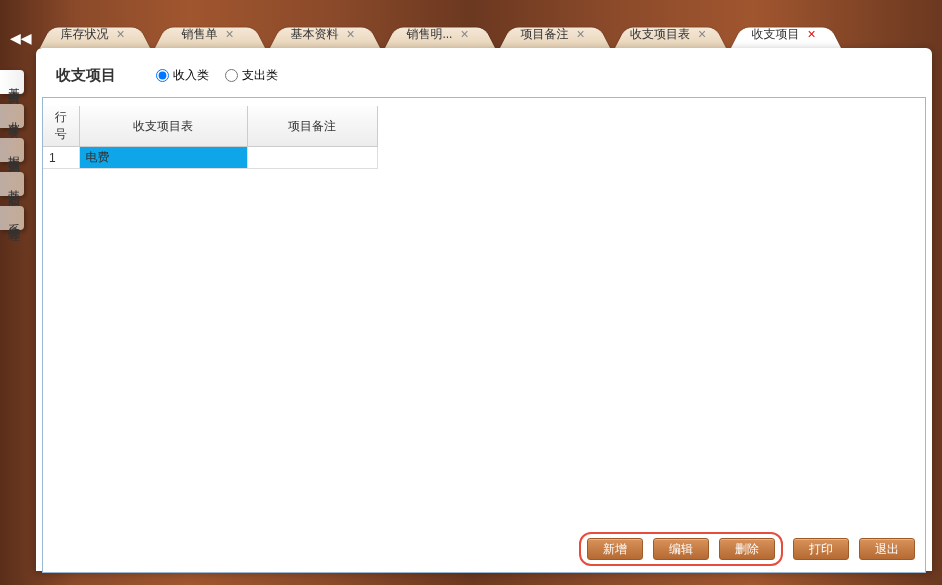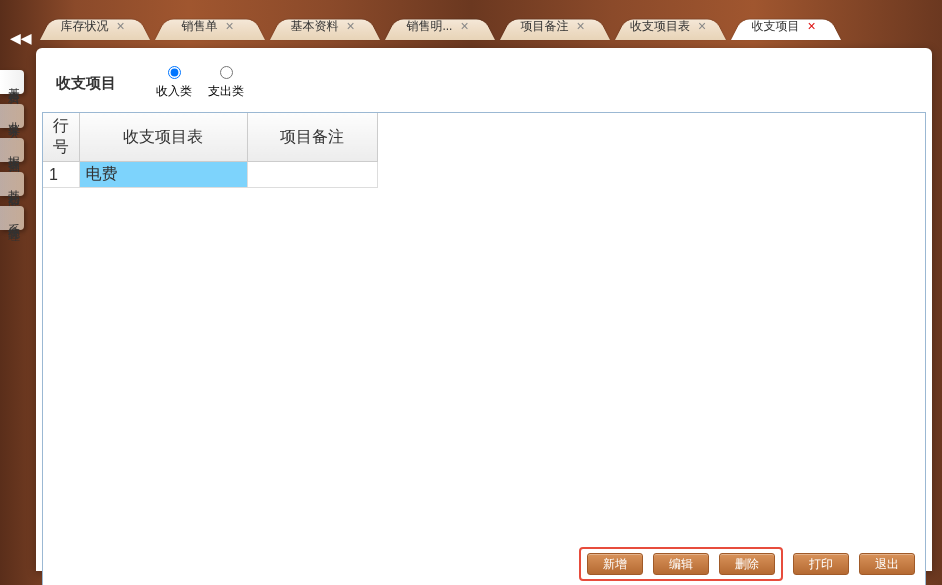--- a/index.html
+++ b/index.html
@@ -44,21 +44,21 @@
       position: absolute;
       left: 10px;
       top: 30px;
       color: #fff;
       cursor: pointer;
       font-size: 14px;
     }
     .tabs-container {
       position: absolute;
       left: 40px;
-      top: 12px;
+      top: 20px;
       right: 10px;
       height: 30px;
       display: flex;
       gap: 0;
     }
     .tab {
       position: relative;
       height: 28px;
       min-width: 110px;
       display: flex;
@@ -122,35 +122,35 @@
       display: flex;
       gap: 16px;
       align-items: center;
     }
     .radio-option {
       display: flex;
       align-items: center;
       gap: 4px;
       font-size: 12px;
       cursor: pointer;
-      flex-direction: column;
     }
     .radio-option input { margin: 0; }
     
     .data-area {
       margin: 0 6px;
       border: 1px solid #9bb8d3;
       height: 476px;
       position: relative;
       background: #fff;
     }
     
     .data-table {
       border-collapse: collapse;
-      font-size: 16px;
+      font-size: 12px;
+      margin-top: 8px;
     }
     .data-table th {
       background: linear-gradient(180deg, #fdfdfd, #ececec);
       border: 1px solid #ccc;
       border-top: none;
       padding: 3px 6px;
       font-weight: normal;
       color: #333;
       text-align: center;
     }
@@ -159,21 +159,21 @@
       border: 1px solid #ddd;
       border-left: none;
       padding: 2px 6px;
       height: 18px;
       color: #333;
     }
     .col-rownum { width: 36px; text-align: center; }
     .col-name { width: 168px; }
     .col-remark { width: 130px; }
     .data-table tbody tr.selected td.col-name {
-      background: #7dd3fc;
+      background: #0ea5e9;
     }
     
     
     .button-bar {
       position: absolute;
       bottom: 6px;
       right: 10px;
       display: flex;
       gap: 10px;
       align-items: center;
@@ -190,21 +190,21 @@
       display: flex;
       align-items: center;
       justify-content: center;
       box-shadow: inset 0 1px 0 rgba(255,255,255,0.3);
     }
     .btn-group-highlight {
       border: 2px solid #e74c3c;
       padding: 4px 6px;
       display: flex;
       gap: 10px;
-      border-radius: 4px;
+      border-radius: 12px;
     }
   </style>
 </head>
 <body>
 
 <div class="left-sidebar">
   <div class="sidebar-item active">基本资料</div>
   <div class="sidebar-item">业务录入</div>
   <div class="sidebar-item">报表查询</div>
   <div class="sidebar-item">其它功能</div>

